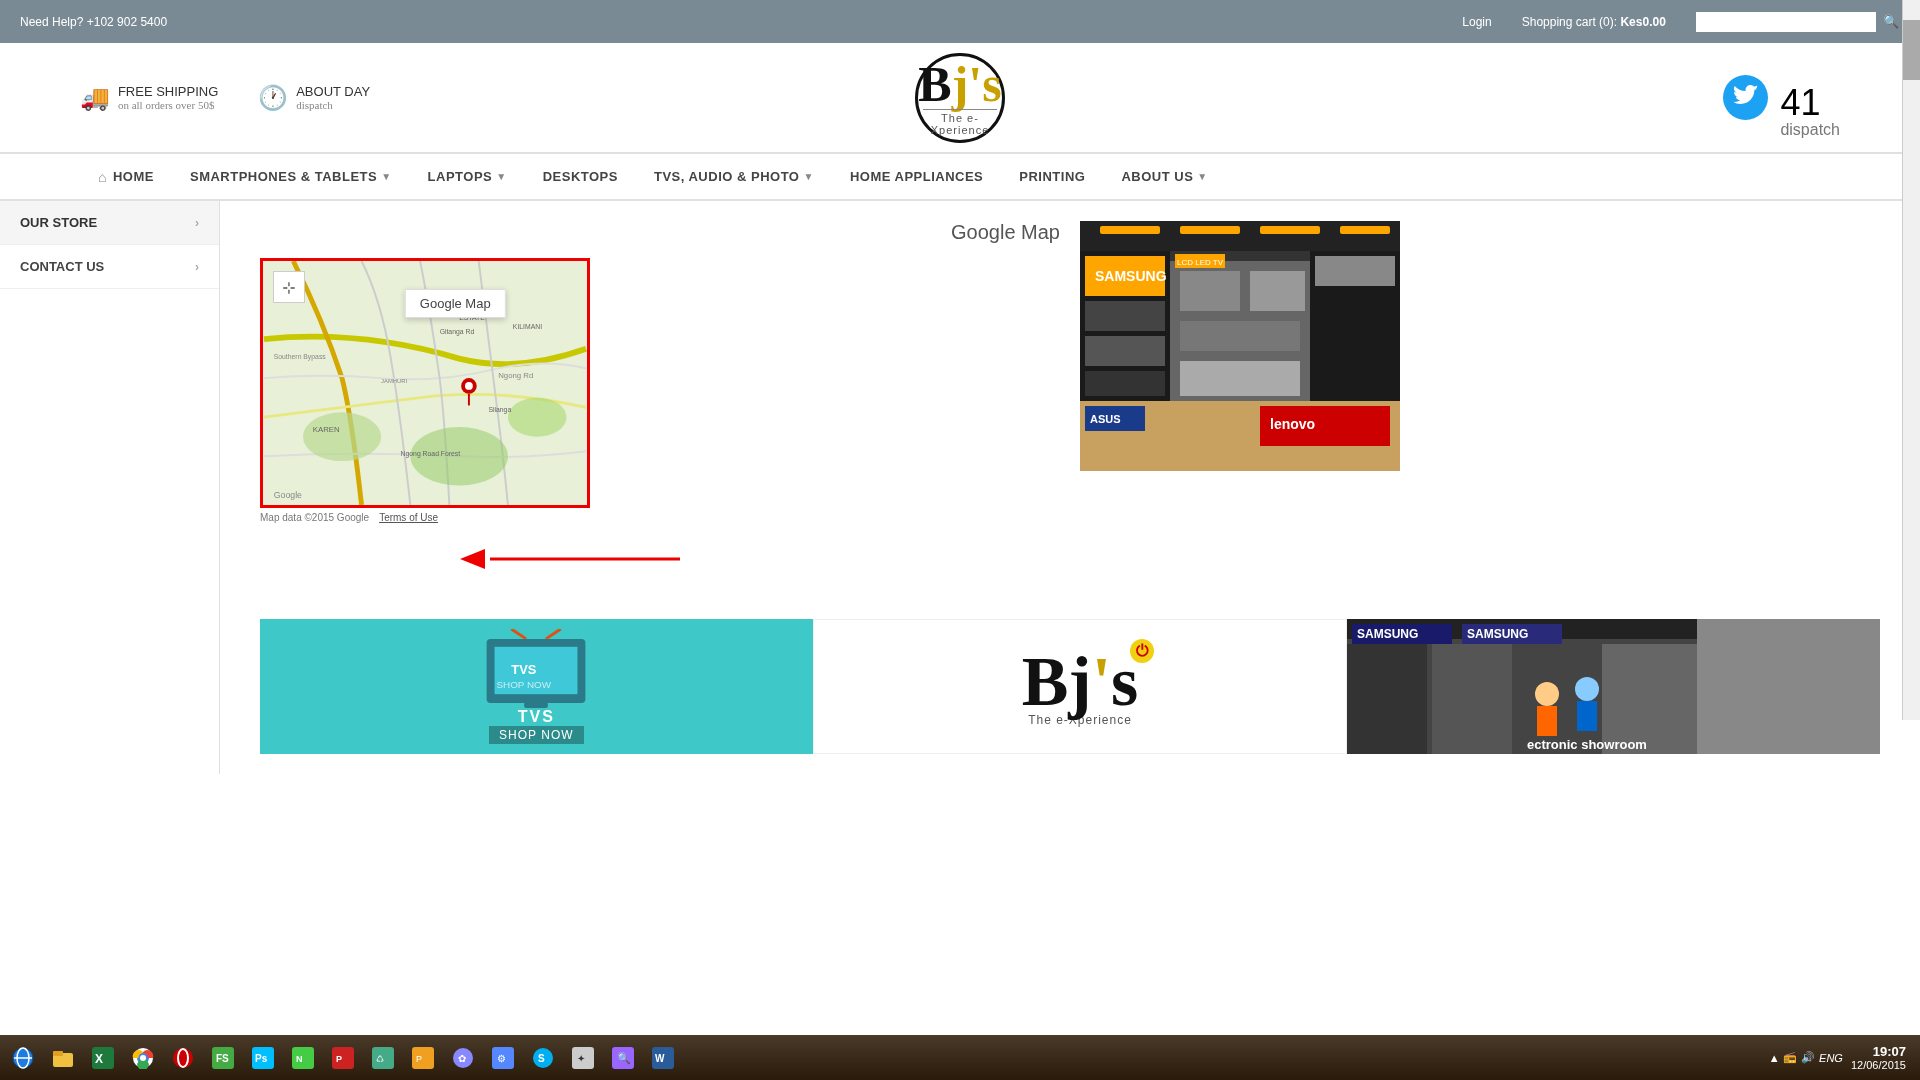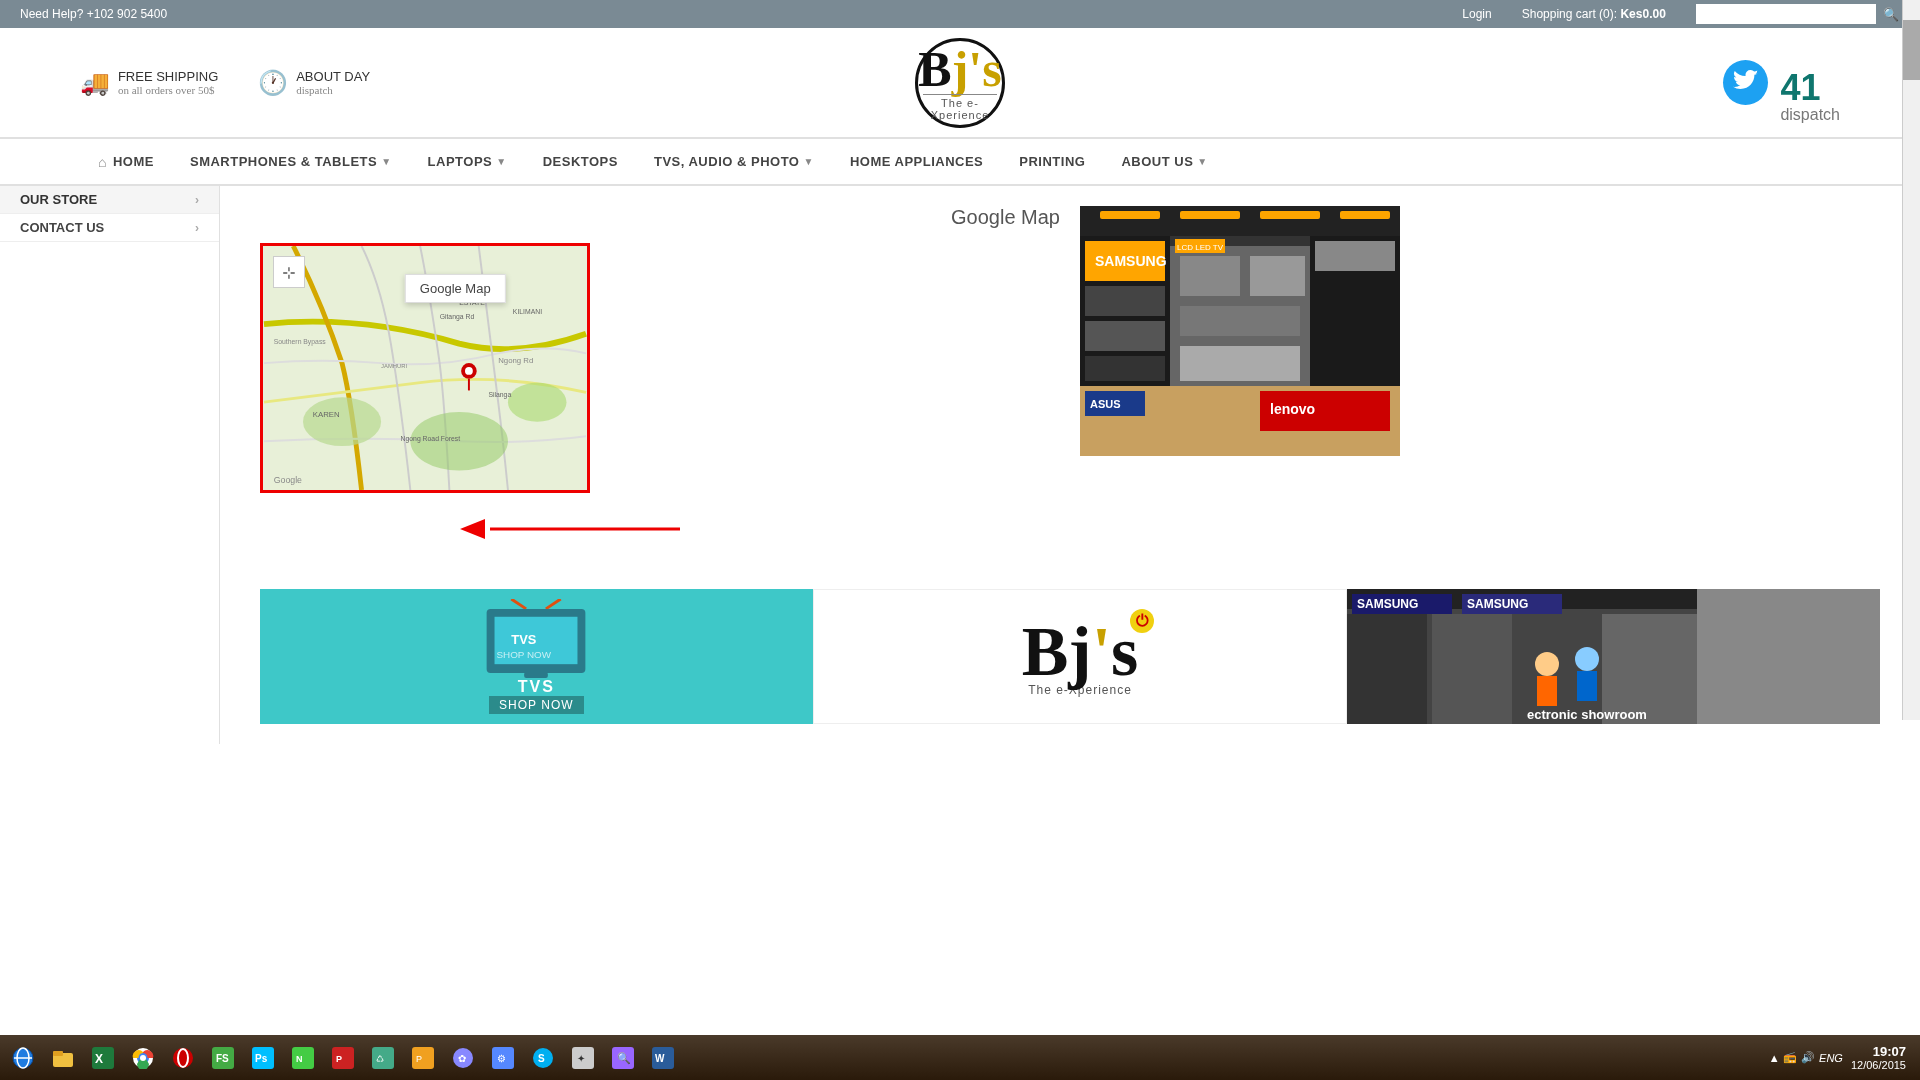--- a/index.html
+++ b/index.html
@@ -2,21 +2,21 @@
 <html><head>
   <meta charset="utf-8">
   <style>
     * { margin: 0; padding: 0; box-sizing: border-box; }
     body { font-family: Arial, sans-serif; background: #fff; width: 1920px; min-height: 1080px; overflow-x: hidden; }
 
     
     .top-bar {
       background: #7a8a94;
       color: #fff;
-      height: 28px;
+      height: 43px;
       display: flex;
       align-items: center;
       padding: 0 20px;
       font-size: 12px;
       justify-content: space-between;
     }
     .top-bar-left { display: flex; align-items: center; gap: 6px; }
     .top-bar-right { display: flex; align-items: center; gap: 30px; }
     .search-box {
       background: #fff;
@@ -89,22 +89,22 @@
       background: #1da1f2;
       border-radius: 50%;
       display: flex;
       align-items: center;
       justify-content: center;
       color: white;
       font-size: 22px;
     }
     .twitter-count {
       font-size: 36px;
-      font-weight: bold;
-      color: #0f766e;
+      font-weight: normal;
+      color: #000000;
       line-height: 1;
       margin-top: 29px;
     }
     .twitter-label {
       font-size: 16px;
       color: #777;
     }
 
     
     .nav {
@@ -145,21 +145,21 @@
     }
 
     
     .sidebar {
       width: 220px;
       background: #fff;
       border-right: 1px solid #e0e0e0;
       flex-shrink: 0;
     }
     .sidebar-item {
-      padding: 6px 20px;
+      padding: 14px 20px;
       font-size: 13px;
       font-weight: bold;
       color: #444;
       cursor: pointer;
       display: flex;
       align-items: center;
       justify-content: space-between;
       border-bottom: 1px solid #eee;
       text-transform: uppercase;
     }
@@ -531,20 +531,24 @@
           </svg>
 
           
           <div class="map-tooltip">
             <span>Google Map</span>
           </div>
 
           
           <div class="map-controls">⊹</div>
 
+        </div>
+        <div class="map-footer">
+          <span>Map data ©2015 Google</span>
+          <span style="cursor:pointer; color:#555; text-decoration:underline;">Terms of Use</span>
         </div>
 
         <div class="arrow-annotation" style="margin-top:16px; margin-left: 200px;">
           <svg width="220" height="40" viewBox="0 0 220 40">
             <line x1="220" y1="20" x2="30" y2="20" stroke="#e00" stroke-width="3"></line>
             <polygon points="0,20 25,10 25,30" fill="#e00"></polygon>
           </svg>
         </div>
       </div>
 

